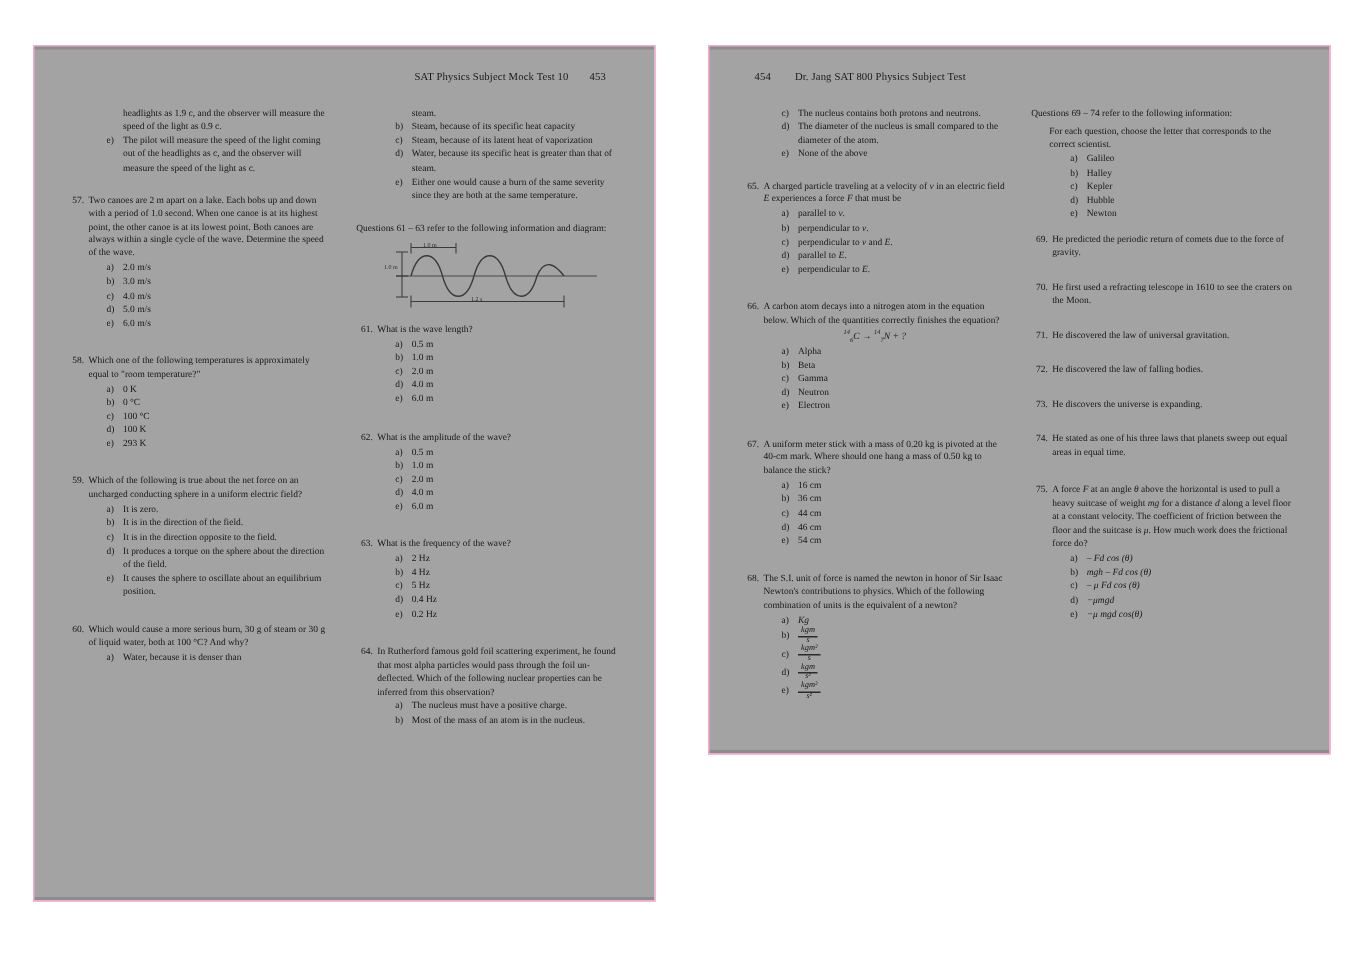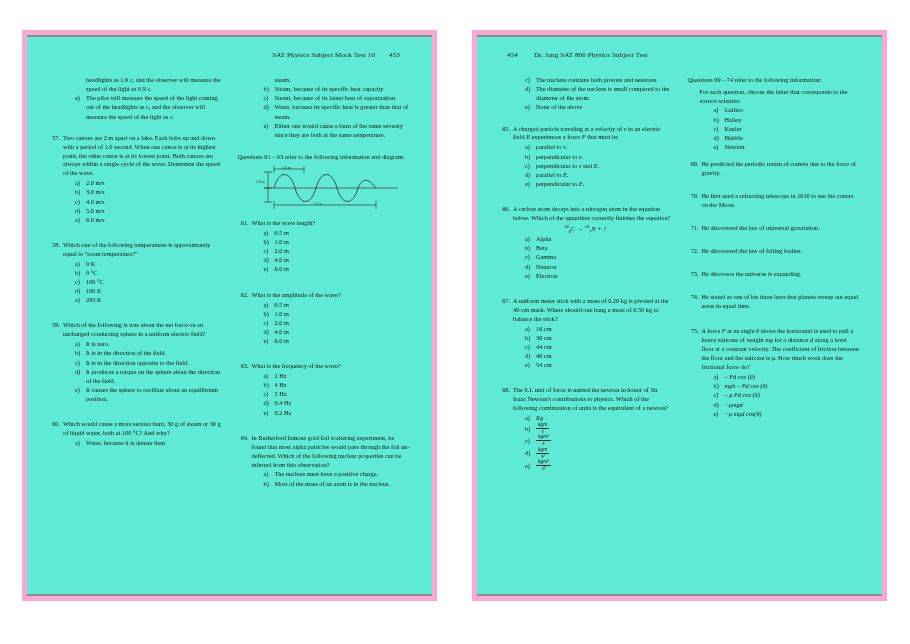--- a/index.html
+++ b/index.html
@@ -12,22 +12,22 @@
   #spread {
     position: relative;
     width: 910px; height: 644px;
     background: #ffffff;
     display: flex;
     justify-content: space-between;
     align-items: flex-start;
   }
   .page {
     position: relative;
-    background: #5eead4;
-    border: 5px solid #f9a8d4;
+    background: #a3a3a3;
+    border: 1px solid #f9a8d4;
     box-shadow: 0 -1px 0 0 #8c8c8c inset, 0 0 0 0 transparent;
     overflow: hidden;
   }
   .page::before {
     content: "";
     position: absolute;
     left: 0; right: 0; top: 0;
     height: 2px;
     background: #8c8c8c;
   }
@@ -36,21 +36,21 @@
     position: absolute;
     left: 0; right: 0; bottom: 0;
     height: 2px;
     background: #8c8c8c;
   }
   #page-left {
     width: 415px; height: 571px;
     margin-left: 22px; margin-top: 30px;
   }
   #page-right {
-    width: 415px; height: 571px;
+    width: 415px; height: 473px;
     margin-right: 23px; margin-top: 30px;
   }
   .page-inner {
     position: relative;
     width: 100%; height: 100%;
     padding: 16px 22px 10px 22px;
   }
   .running-head {
     font-size: 7.1px;
     color: #1a1a1a;

